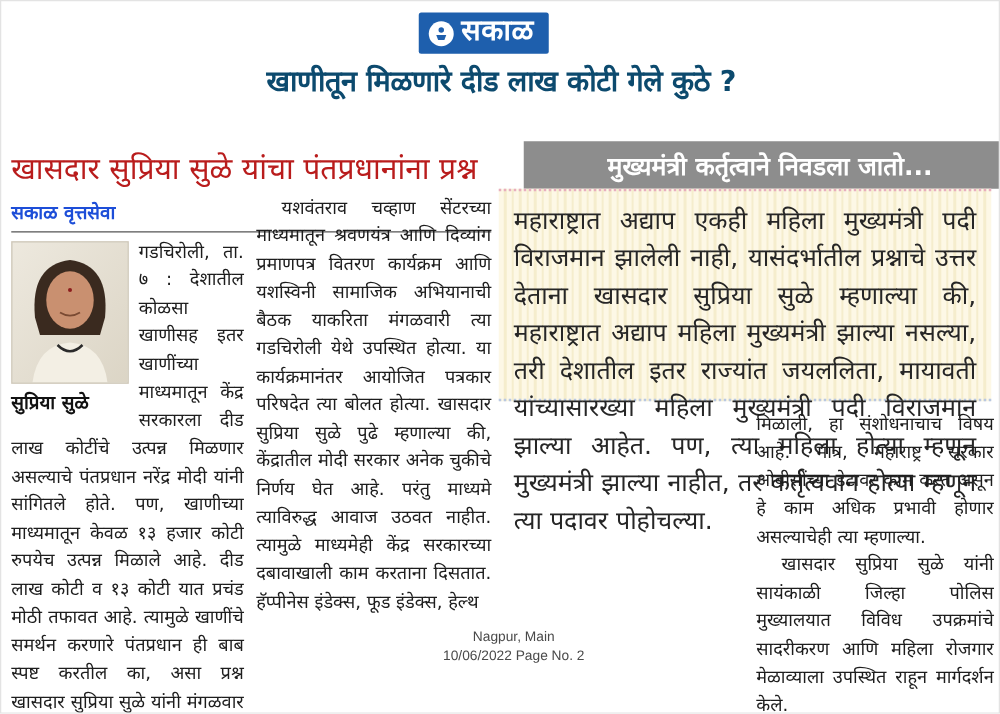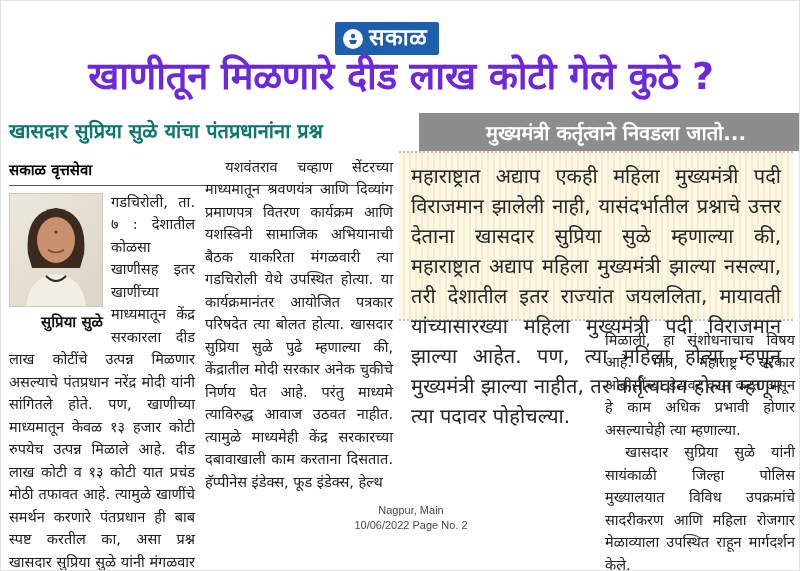--- a/index.html
+++ b/index.html
@@ -8,46 +8,46 @@
     background:#ffffff; overflow:hidden;
     border:1px solid #e3e3e3; box-sizing:border-box;
     font-family:"DejaVu Sans", sans-serif;
     color:#1c1c1c;
   }
   
   .logo {
     position:absolute; left:334px; top:9px; height:33px;
     background:#1e5fad; color:#ffffff;
     display:flex; align-items:center; gap:6px;
-    padding:0 12px 0 8px; border-radius:2px;margin-top:12px;
+    padding:0 12px 0 8px; border-radius:2px;
   }
   .logo .emblem {
     width:20px; height:20px; background:#ffffff; border-radius:50%;
     display:flex; align-items:center; justify-content:center; flex:0 0 auto;
   }
   .logo .logo-text { font-size:23px; font-weight:bold; letter-spacing:0.5px; line-height:1; padding-bottom:2px; }
 
   
   .headline {
     position:absolute; left:4px; top:47px; width:792px;
-    text-align:center; font-size:38px; font-weight:bold; color:#6d28d9;
+    text-align:center; font-size:23px; font-weight:bold; color:#0c4a6e;
     white-space:nowrap; letter-spacing:-0.3px;
   }
 
   
   .subhead {
     position:absolute; left:8px; top:116px; width:384px;
-    font-size:20px; font-weight:bold; color:#0f766e;
+    font-size:24px; font-weight:normal; color:#b91c1c;
     white-space:nowrap;
   }
 
   
   .byline {
     position:absolute; left:8px; top:158px; width:384px;
-    font-size:15px; font-weight:bold; color:#000000;
+    font-size:15px; font-weight:bold; color:#1d4ed8;
   }
   .byline-rule {
     position:absolute; left:8px; top:184px; width:384px;
     border-top:1px solid #555;
   }
 
   
   .box-title {
     position:absolute; left:398px; top:112px; width:394px; height:38px;
     background:#8d8d8d; color:#ffffff;
@@ -79,21 +79,21 @@
   
   .portrait {
     float:left; width:94px; margin:2px 8px 2px 0;
   }
   .portrait .photo-frame {
     width:94px; height:114px; background:#e5dfd2;
     border:1px solid #cfc9bb; box-sizing:border-box; overflow:hidden;
   }
   .portrait .caption {
     font-size:15px; font-weight:bold; color:#111;
-    text-align:right; margin-top:4px; margin-bottom:6px;
+    text-align:left; margin-top:4px; margin-bottom:6px;
   }
 
   
   .footer {
     position:absolute; left:310px; top:502px; width:200px;
     text-align:center; font-family:"Liberation Sans", sans-serif;
     font-size:11px; color:#4a4a4a; line-height:1.35;
   }
 </style>
 </head>

